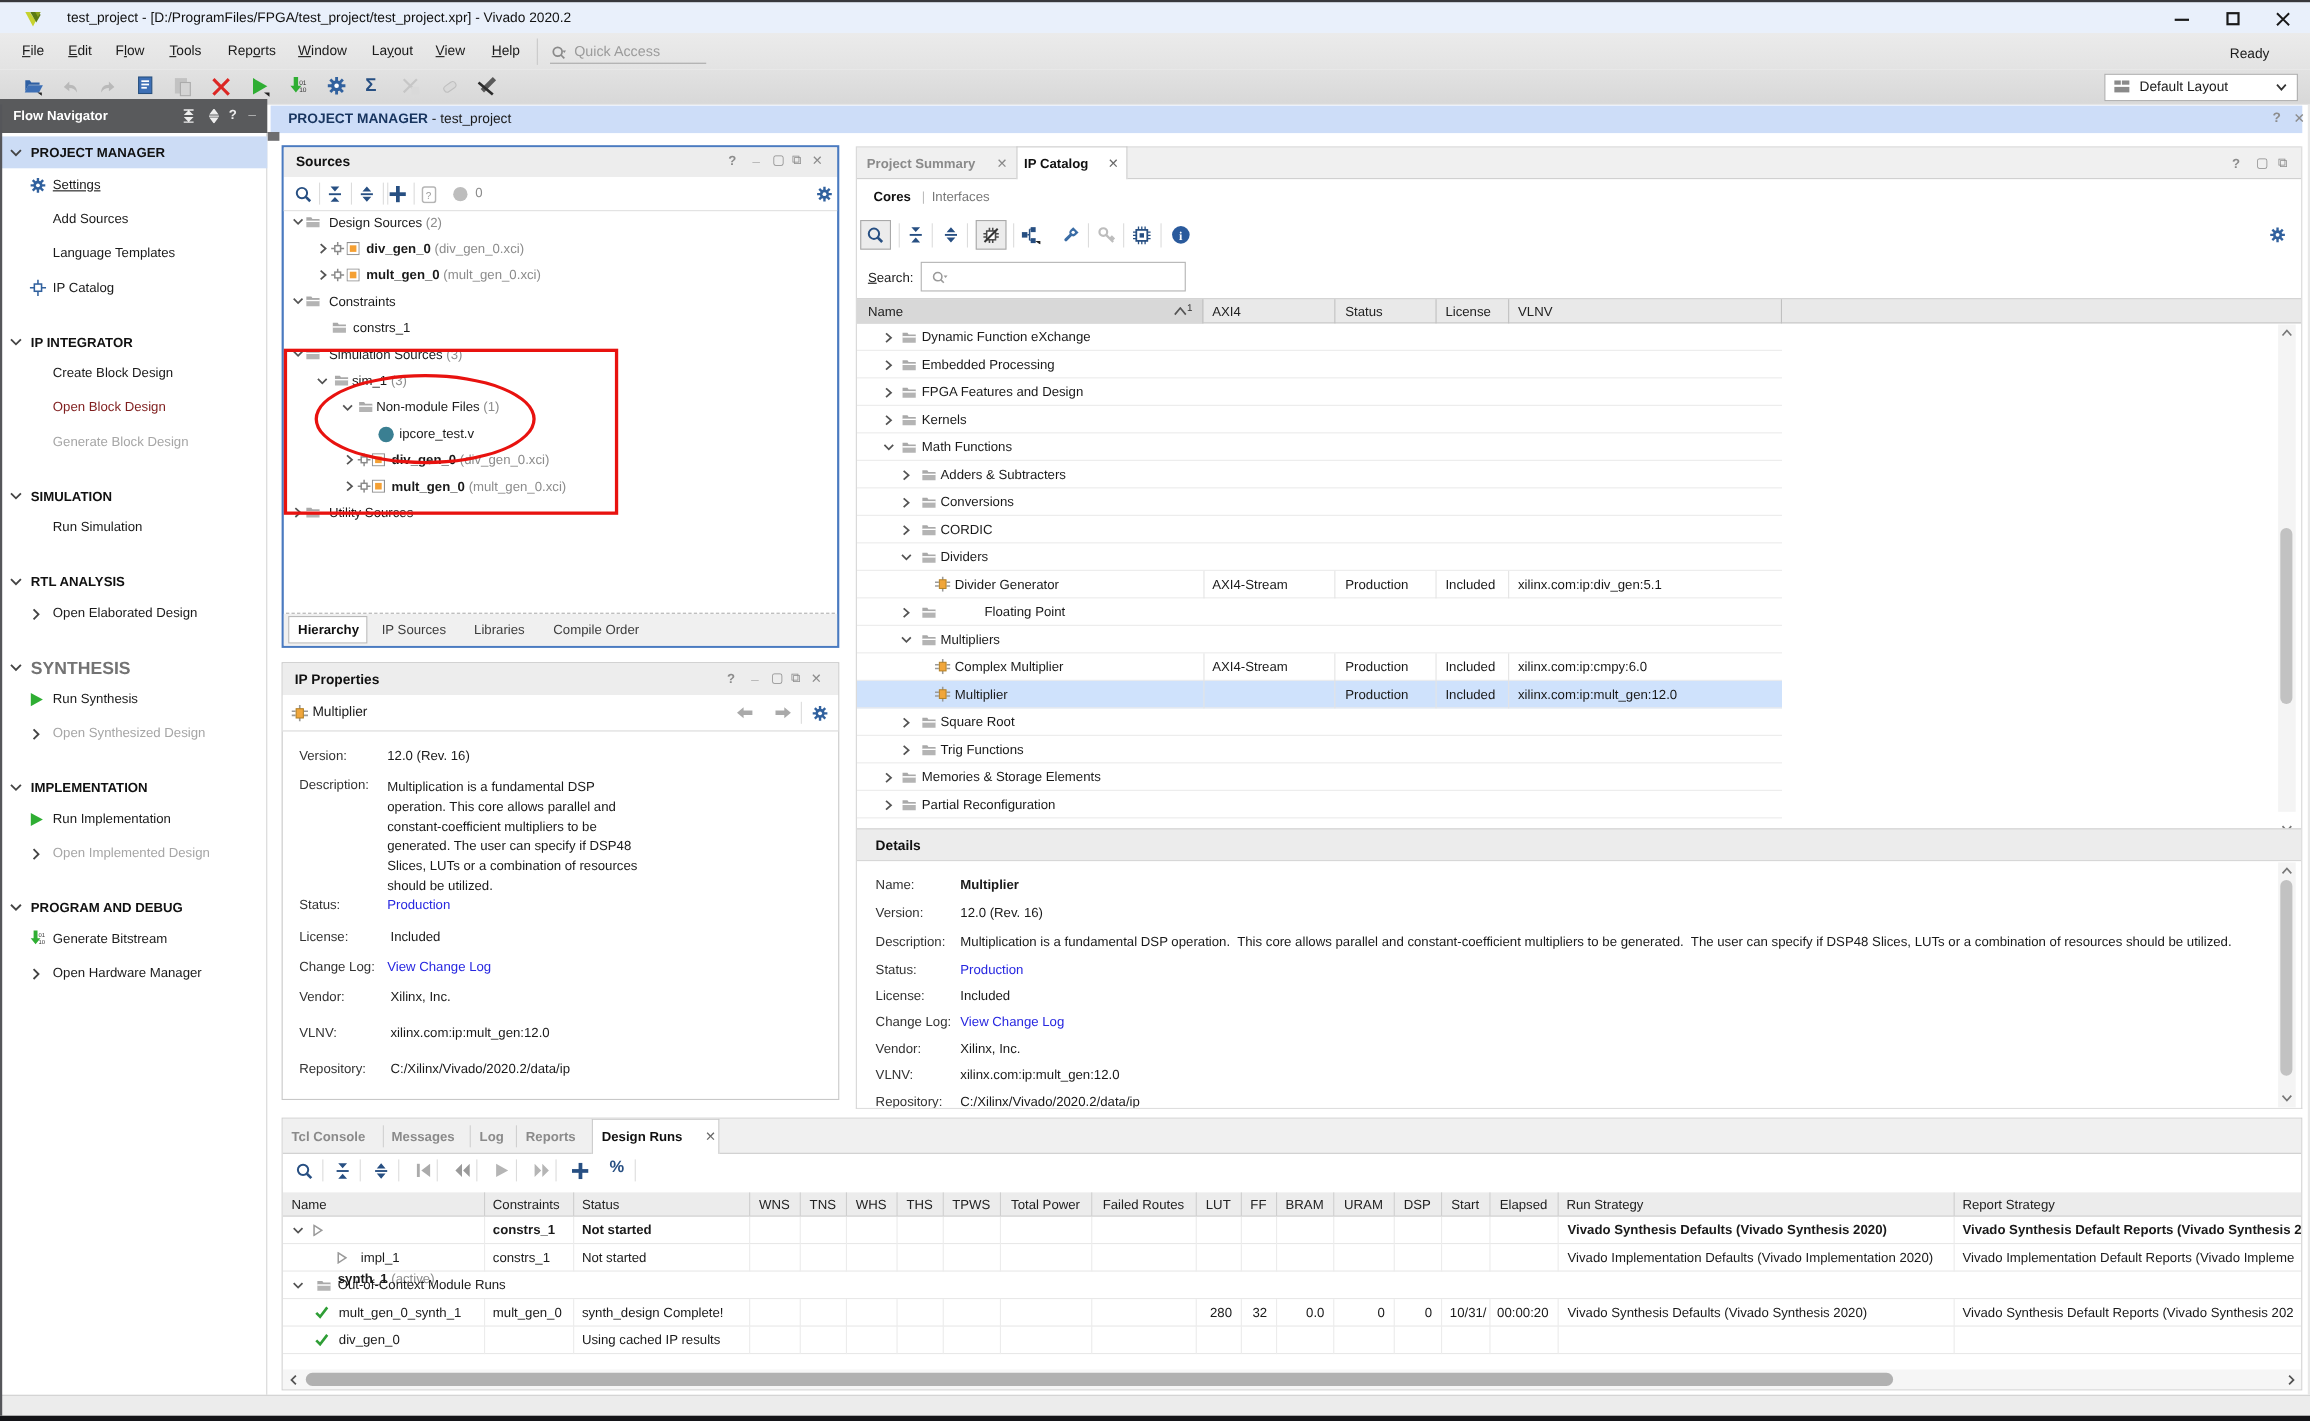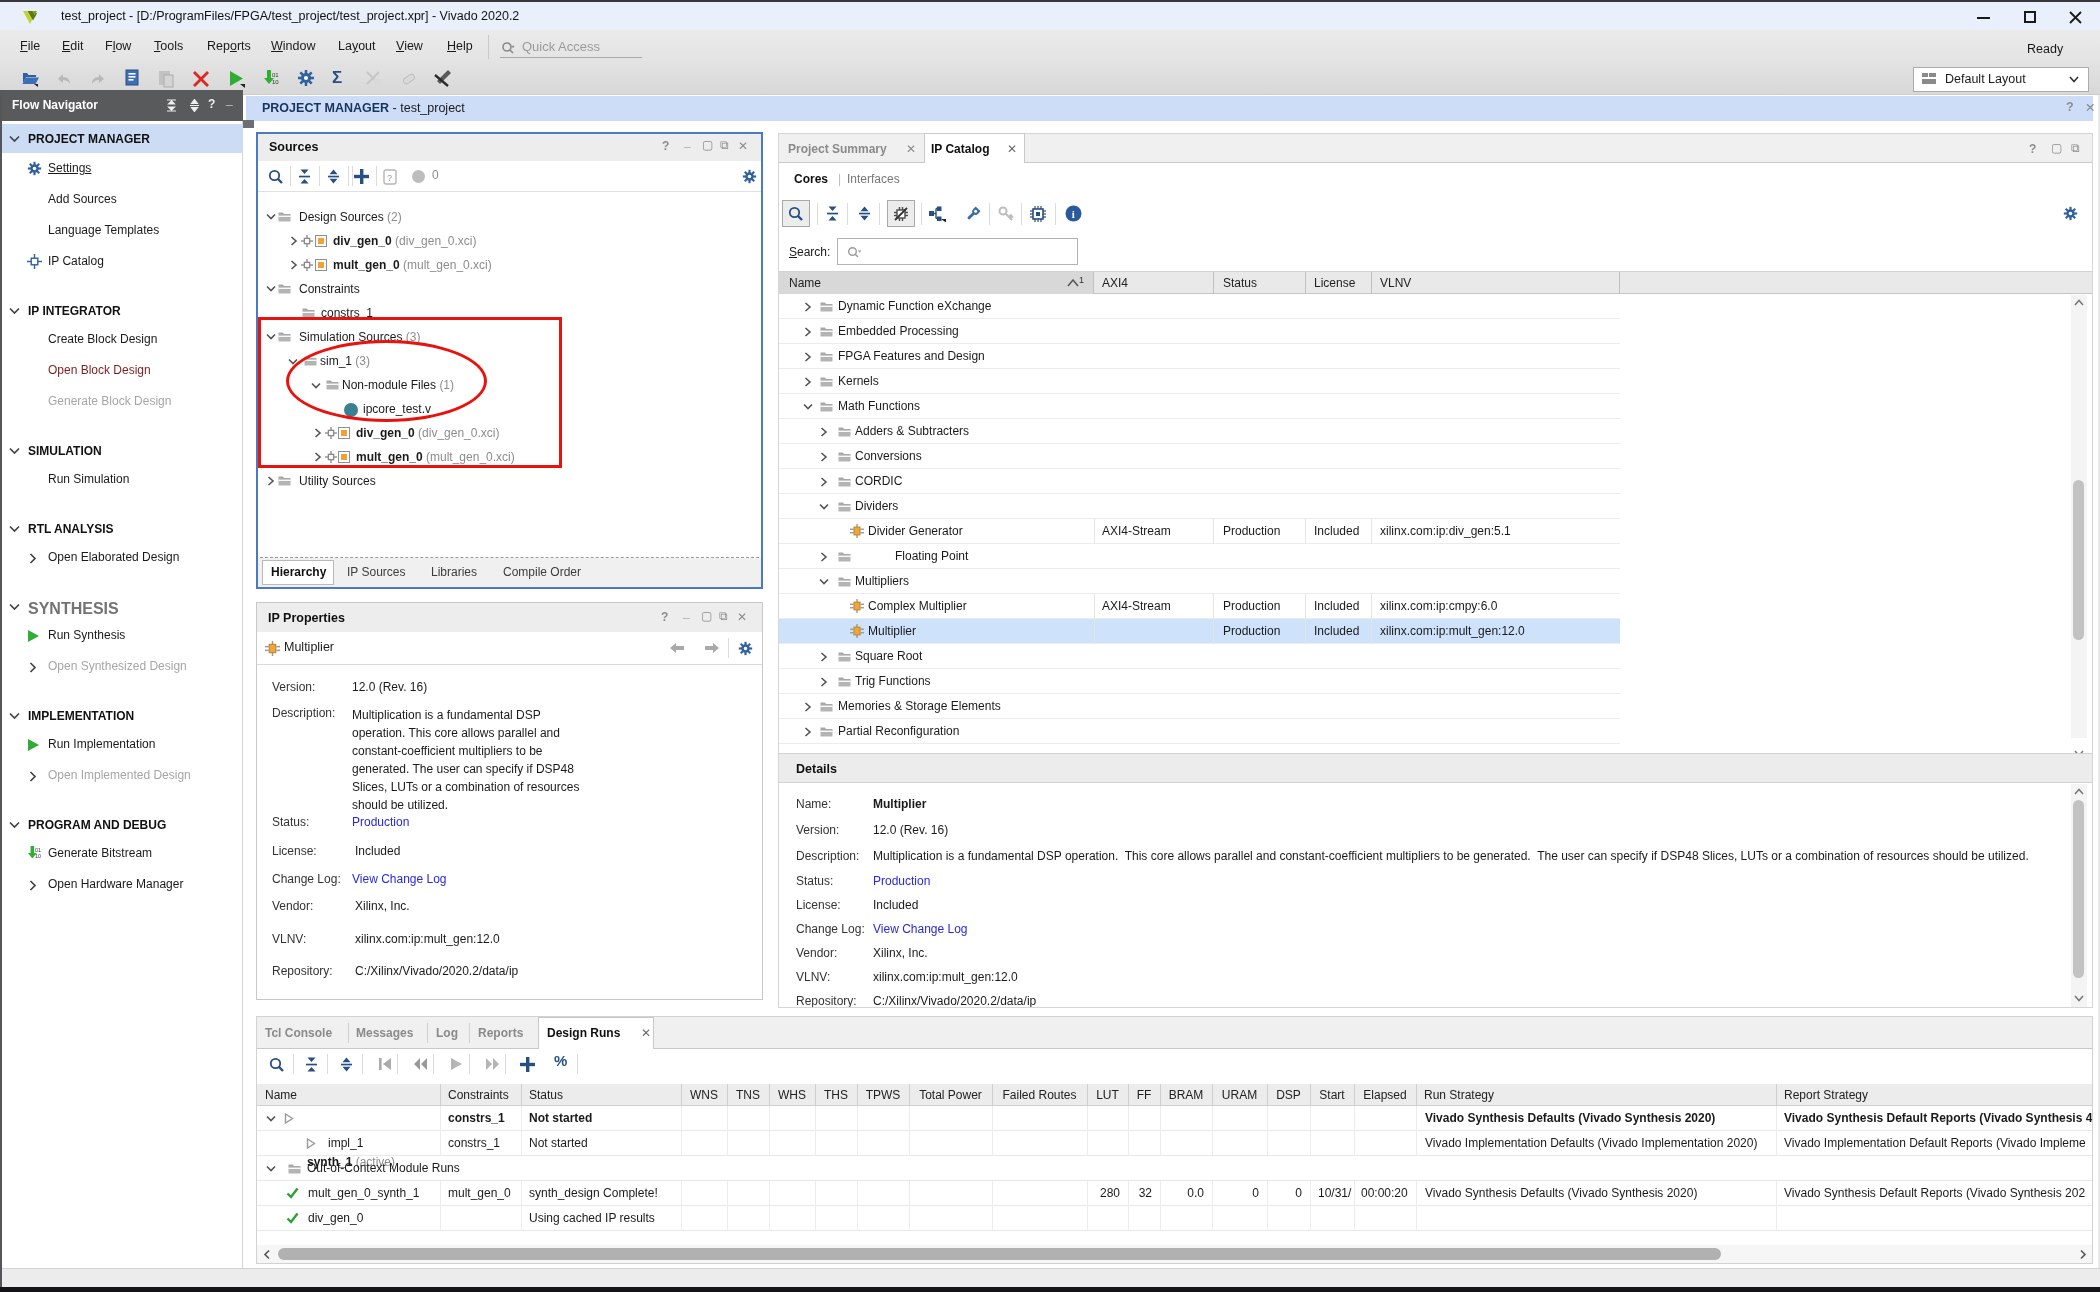--- a/index.html
+++ b/index.html
@@ -304,21 +304,21 @@
             <line x1="9" y1="1" x2="9" y2="17"></line>
             <line x1="1" y1="9" x2="17" y2="9"></line>
             <line x1="3.3" y1="3.3" x2="14.7" y2="14.7"></line>
             <line x1="14.7" y1="3.3" x2="3.3" y2="14.7"></line>
           </g>
         </g>
         <circle cx="9" cy="9" r="2.1" fill="#fff"></circle>
       </svg>
   </div>
 
-  <div id="srctree" class="abs" style="left:0;top:64px;width:589px;height:365px;">
+  <div id="srctree" class="abs" style="left:0;top:49px;width:589px;height:365px;">
 
     <svg class="abs" style="left:8px;top:15px;" width="10" height="8" viewBox="0 0 10 8">
         <path d="M1 1.5 L5 5.5 L9 1.5" fill="none" stroke="#545454" stroke-width="1.6"></path>
       </svg>
     <svg class="abs" style="left:20px;top:13px;" width="13" height="12" viewBox="0 0 13 12">
         <path d="M0.5 1.5 h4.5 l1 1.5 h6.5 v2 h-12 z" fill="#a9a9a9"></path>
         <path d="M0.5 5.5 h12 v5 h-12 z" fill="#b4b4b4"></path>
         <rect x="0.5" y="4.6" width="12" height="1.2" fill="#fff"></rect>
       </svg>
     <div class="abs" style="left:41px;top:12px;">Design Sources <span class="gray">(2)</span></div>
@@ -1071,21 +1071,21 @@
       <svg class="abs" style="left:9px;top:9px;" width="10" height="8" viewBox="0 0 10 8">
         <path d="M1 1.5 L5 5.5 L9 1.5" fill="none" stroke="#545454" stroke-width="1.6"></path>
       </svg>
       <svg class="abs" style="left:27px;top:7px;" width="10" height="11" viewBox="0 0 10 11">
         <path d="M1.5 1 L8.5 5.5 L1.5 10 Z" fill="none" stroke="#9a9a9a" stroke-width="1.4"></path>
       </svg>
       <div class="abs b" style="left:50px;top:5px;margin-top:44px;">synth_1 <span class="gray" style="font-weight:normal;">(active)</span></div>
       <div class="abs b" style="left:191px;top:5px;">constrs_1</div>
       <div class="abs b" style="left:272px;top:5px;">Not started</div>
       <div class="abs b" style="left:1168px;top:5px;">Vivado Synthesis Defaults (Vivado Synthesis 2020)</div>
-      <div class="abs b" style="left:1527px;top:5px;white-space:nowrap;">Vivado Synthesis Default Reports (Vivado Synthesis 4</div>
+      <div class="abs b" style="left:1527px;top:5px;white-space:nowrap;">Vivado Synthesis Default Reports (Vivado Synthesis 2</div>
     </div>
   <div class="abs" style="left:0;top:114px;width:1835px;height:25px;border-bottom:1px solid #e8e8e8;">
       <div class="abs" style="left:183px;top:0;width:1px;height:25px;background:#ececec;"></div>
       <div class="abs" style="left:264px;top:0;width:1px;height:25px;background:#ececec;"></div>
       <div class="abs" style="left:424px;top:0;width:1px;height:25px;background:#ececec;"></div>
       <div class="abs" style="left:470px;top:0;width:1px;height:25px;background:#ececec;"></div>
       <div class="abs" style="left:512px;top:0;width:1px;height:25px;background:#ececec;"></div>
       <div class="abs" style="left:558px;top:0;width:1px;height:25px;background:#ececec;"></div>
       <div class="abs" style="left:600px;top:0;width:1px;height:25px;background:#ececec;"></div>
       <div class="abs" style="left:652px;top:0;width:1px;height:25px;background:#ececec;"></div>

